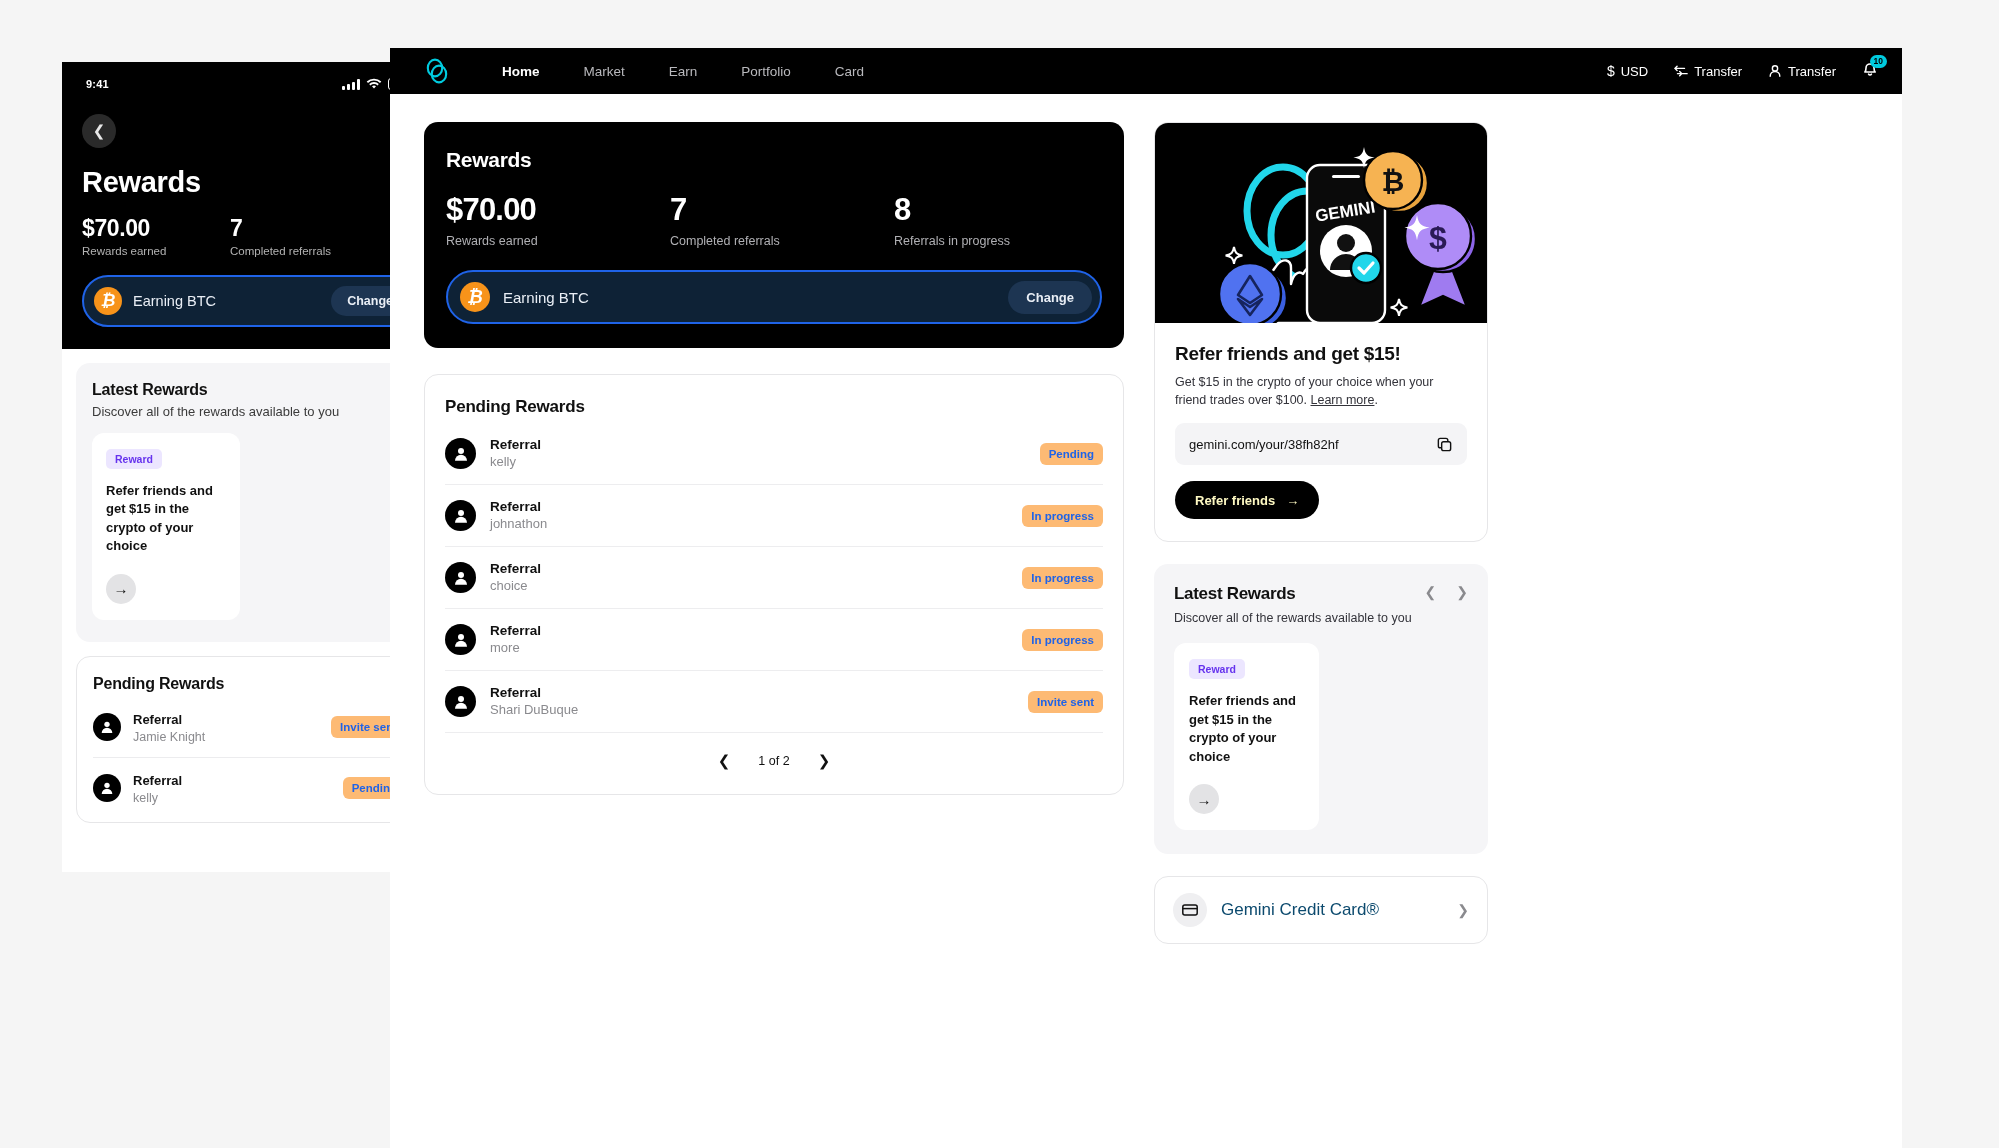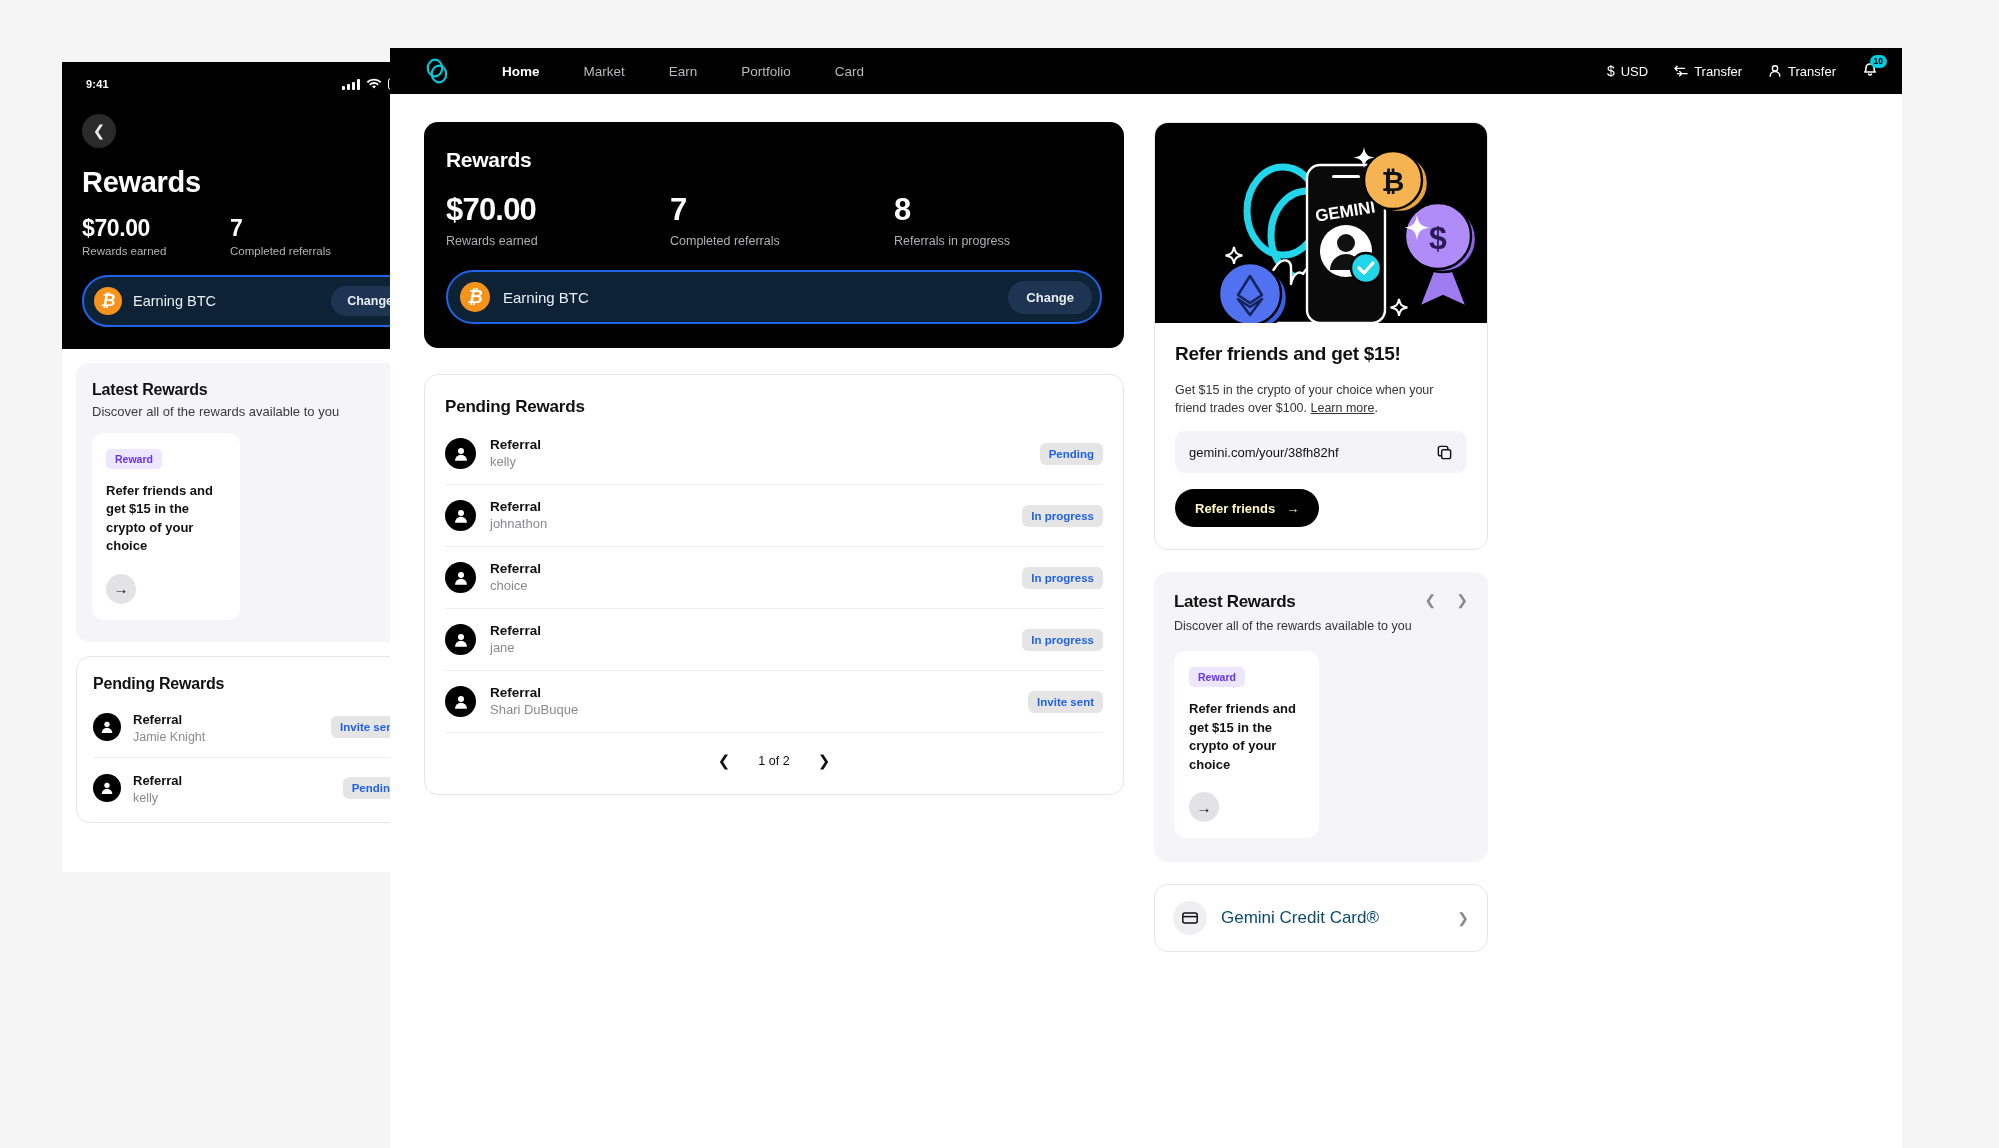--- a/index.html
+++ b/index.html
@@ -93,21 +93,21 @@
   .p-row:last-child{border-bottom:none;}
   .av {
     width: 28px; height: 28px; border-radius:50%; background:#000; flex:0 0 auto;
     display:flex; align-items:center; justify-content:center;
   }
   .av svg{ width:16px; height:16px; fill:#fff;}
   .p-row-txt { margin-left: 12px; flex:1; }
   .p-row-t { font-size: 13px; font-weight: bold; color:#111;}
   .p-row-s { font-size: 12.5px; color:#8a8a8e; margin-top:2px;}
   .badge {
-    font-size: 11.5px; font-weight: bold; color:#1f63e8; background:#e5e5e5;
+    font-size: 11.5px; font-weight: bold; color:#1f63e8; background:#fdba74;
     padding: 5px 9px; border-radius: 6px; white-space: nowrap;
   }
 
   
   .desktop {
     position: absolute; left: 390px; top: 48px;
     width: 1512px; height: 1100px; background: #fff; overflow: hidden;
   }
   .topnav {
     height: 46px; background:#000000; display:flex; align-items:center;
@@ -163,21 +163,21 @@
   .d-row-t{ font-size:13.5px; font-weight:bold; color:#111;}
   .d-row-s{ font-size:13px; color:#8a8a8e; margin-top:2px;}
   .pager{ display:flex; align-items:center; justify-content:center; gap: 28px; padding: 20px 0 18px 0;}
   .pg-btn{ background:none; border:none; font-size:15px; color:#111; cursor:pointer; line-height:1;}
   .pg-txt{ font-size:12.5px; color:#111; }
 
   .side-card{ background:#fff; border:1px solid #e6e6e8; border-radius:14px; overflow:hidden; }
   .illus{ background:#000; height: 200px; position:relative; }
   .side-pad{ padding: 20px 20px 22px 20px; }
   .side-h{ font-size: 19px; font-weight:bold; color:#111; letter-spacing:-.3px;}
-  .side-p{ font-size:12.5px; color:#33333a; margin-top:16px; line-height:1.45;}
+  .side-p{ font-size:12.5px; color:#33333a; margin-top:8px; line-height:1.45;}
   .side-p u{ text-decoration: underline; cursor:pointer;}
   .link-box{
     margin-top: 14px; height:42px; background:#f4f4f6; border-radius:9px;
     display:flex; align-items:center; padding: 0 14px; cursor:pointer;
   }
   .link-url{ font-size:13px; color:#111; flex:1; }
   .copy-ic{ width:17px; height:17px; flex:0 0 auto;}
   .refer-btn{
     margin-top: 16px; background:#000; color:#fef9c3; border:none; border-radius:22px;
     height: 38px; padding: 0 20px; font-size:13px; font-weight:bold; cursor:pointer;
@@ -404,21 +404,21 @@
 
           <div class="d-row">
             <span class="av">
                 <svg viewBox="0 0 24 24">
                   <circle cx="12" cy="8" r="4"></circle>
                   <path d="M4 21a8 8 0 0116 0z"></path>
                 </svg>
               </span>
             <span class="d-row-txt">
               <span class="d-row-t" style="display:block">Referral</span>
-              <span class="d-row-s">jane</span>
+              <span class="d-row-s">more</span>
             </span>
             <span class="badge">In progress</span>
           </div>
 
           <div class="d-row">
             <span class="av">
                 <svg viewBox="0 0 24 24">
                   <circle cx="12" cy="8" r="4"></circle>
                   <path d="M4 21a8 8 0 0116 0z"></path>
                 </svg>

